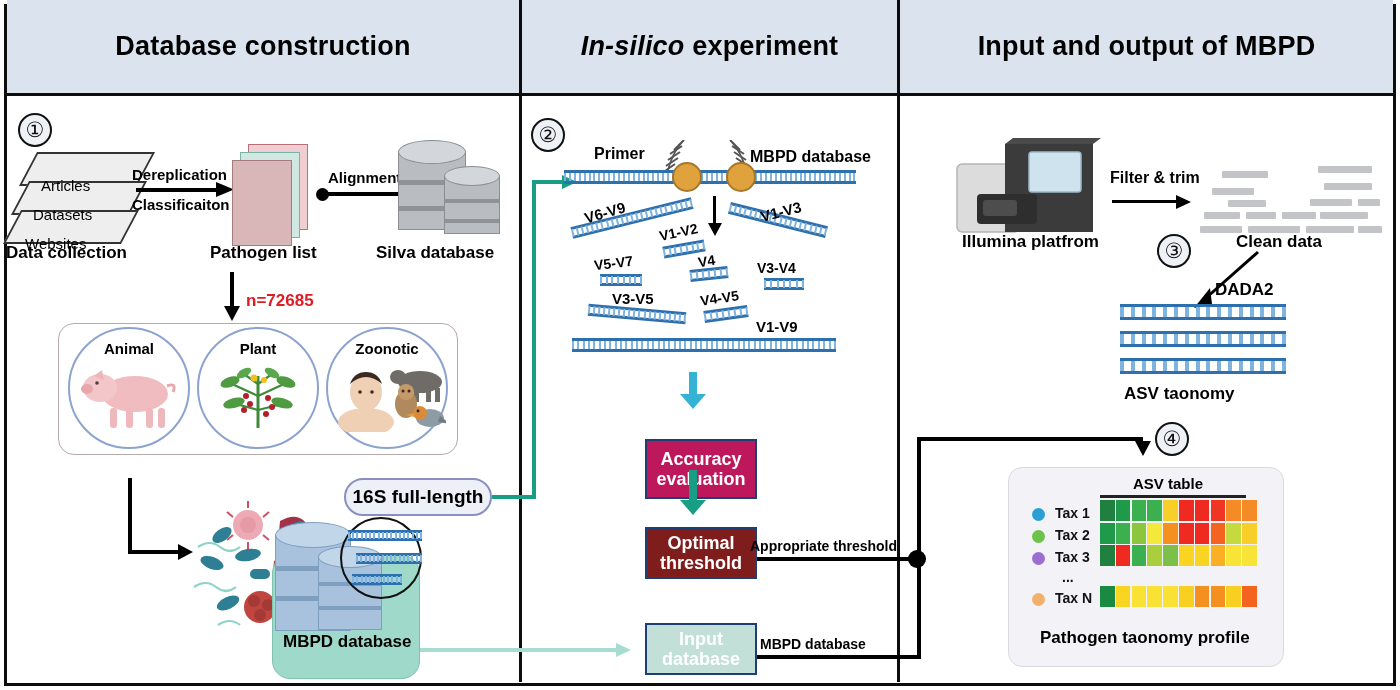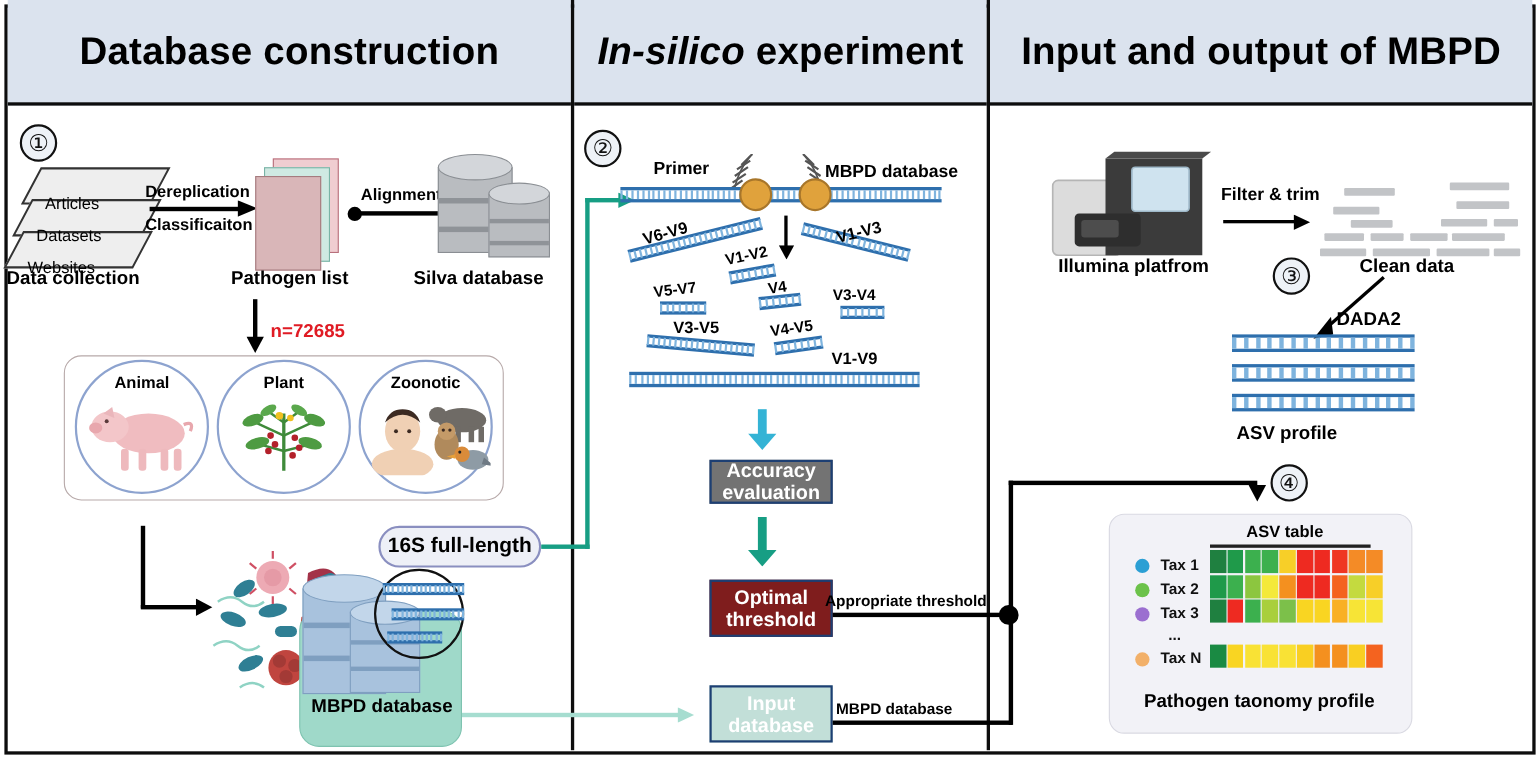--- a/index.html
+++ b/index.html
@@ -17,21 +17,21 @@
     width: 1392px; height: 682px;
     border: 3px solid #0d0d0d;
   }
   .hdr {
     position: absolute; top: 0; height: 96px;
     background: #dbe3ee;
     border-bottom: 3px solid #0d0d0d;
     display: flex; align-items: center; justify-content: center;
   }
   .hdr-txt {
-    font-size: 35px; font-weight: bold; color: #000; letter-spacing: .2px;
+    font-size: 27px; font-weight: bold; color: #000; letter-spacing: .2px;
     white-space: nowrap;
   }
   .hdr-txt .ital { font-style: italic; }
   .vdiv { position: absolute; top: 0; width: 3px; background: #0d0d0d; height: 682px; }
 
   
   .lbl { position: absolute; font-weight: bold; color: #000; white-space: nowrap; }
   .num-badge {
     position: absolute; width: 34px; height: 34px; border-radius: 50%;
     border: 2.5px solid #111; background: #eef2f7;
@@ -689,21 +689,21 @@
       </div>
     </div>
   </div>
   <div class="lbl" style="left:756px; top:318px; font-size:15px;">V1-V9</div>
 
   <div style="position:absolute; left:689px; top:372px; width:8px; height:24px; background:#34b3d5;"></div>
   <svg width="26" height="15" style="position:absolute; left:680px; top:394px;">
     <polygon points="0,0 26,0 13,15" fill="#34b3d5"></polygon>
   </svg>
 
-  <div class="pbox" style="left:645px; top:418px; width:112px; height:40px; background:#737373;">
+  <div class="pbox" style="left:645px; top:439px; width:112px; height:60px; background:#be185d;">
     <span>Accuracy</span>
     <span>evaluation</span>
   </div>
 
   <div style="position:absolute; left:689px; top:470px; width:8px; height:33px; background:#179e84;"></div>
   <svg width="26" height="15" style="position:absolute; left:680px; top:500px;">
     <polygon points="0,0 26,0 13,15" fill="#179e84"></polygon>
   </svg>
 
   <div class="pbox" style="left:645px; top:527px; width:112px; height:52px; background:#7f1d1d;">
@@ -827,21 +827,21 @@
         <div class="rung" style="width:4px;"></div>
         <div class="rung" style="width:4px;"></div>
         <div class="rung" style="width:4px;"></div>
         <div class="rung" style="width:4px;"></div>
         <div class="rung" style="width:4px;"></div>
         <div class="rung" style="width:4px;"></div>
         <div class="rung" style="width:4px;"></div>
         <div class="rung" style="width:4px;"></div>
     </div>
   </div>
-  <div class="lbl" style="left:1124px; top:384px; font-size:17px;">ASV profile</div>
+  <div class="lbl" style="left:1124px; top:384px; font-size:17px;">ASV taonomy</div>
 
   <div class="num-badge" style="left:1155px; top:422px;">④</div>
   <svg width="16" height="16" style="position:absolute; left:1135px; top:441px;">
     <polygon points="0,0 16,0 8,15" fill="#000"></polygon>
   </svg>
 
   <div class="asv-card" style="left:1008px; top:467px; width:276px; height:200px;"></div>
   <div class="lbl" style="left:1133px; top:475px; font-size:15px;text-align:center;">ASV table</div>
   <div style="position:absolute; left:1100px; top:495px; width:146px; height:2.5px; background:#222;"></div>
 

